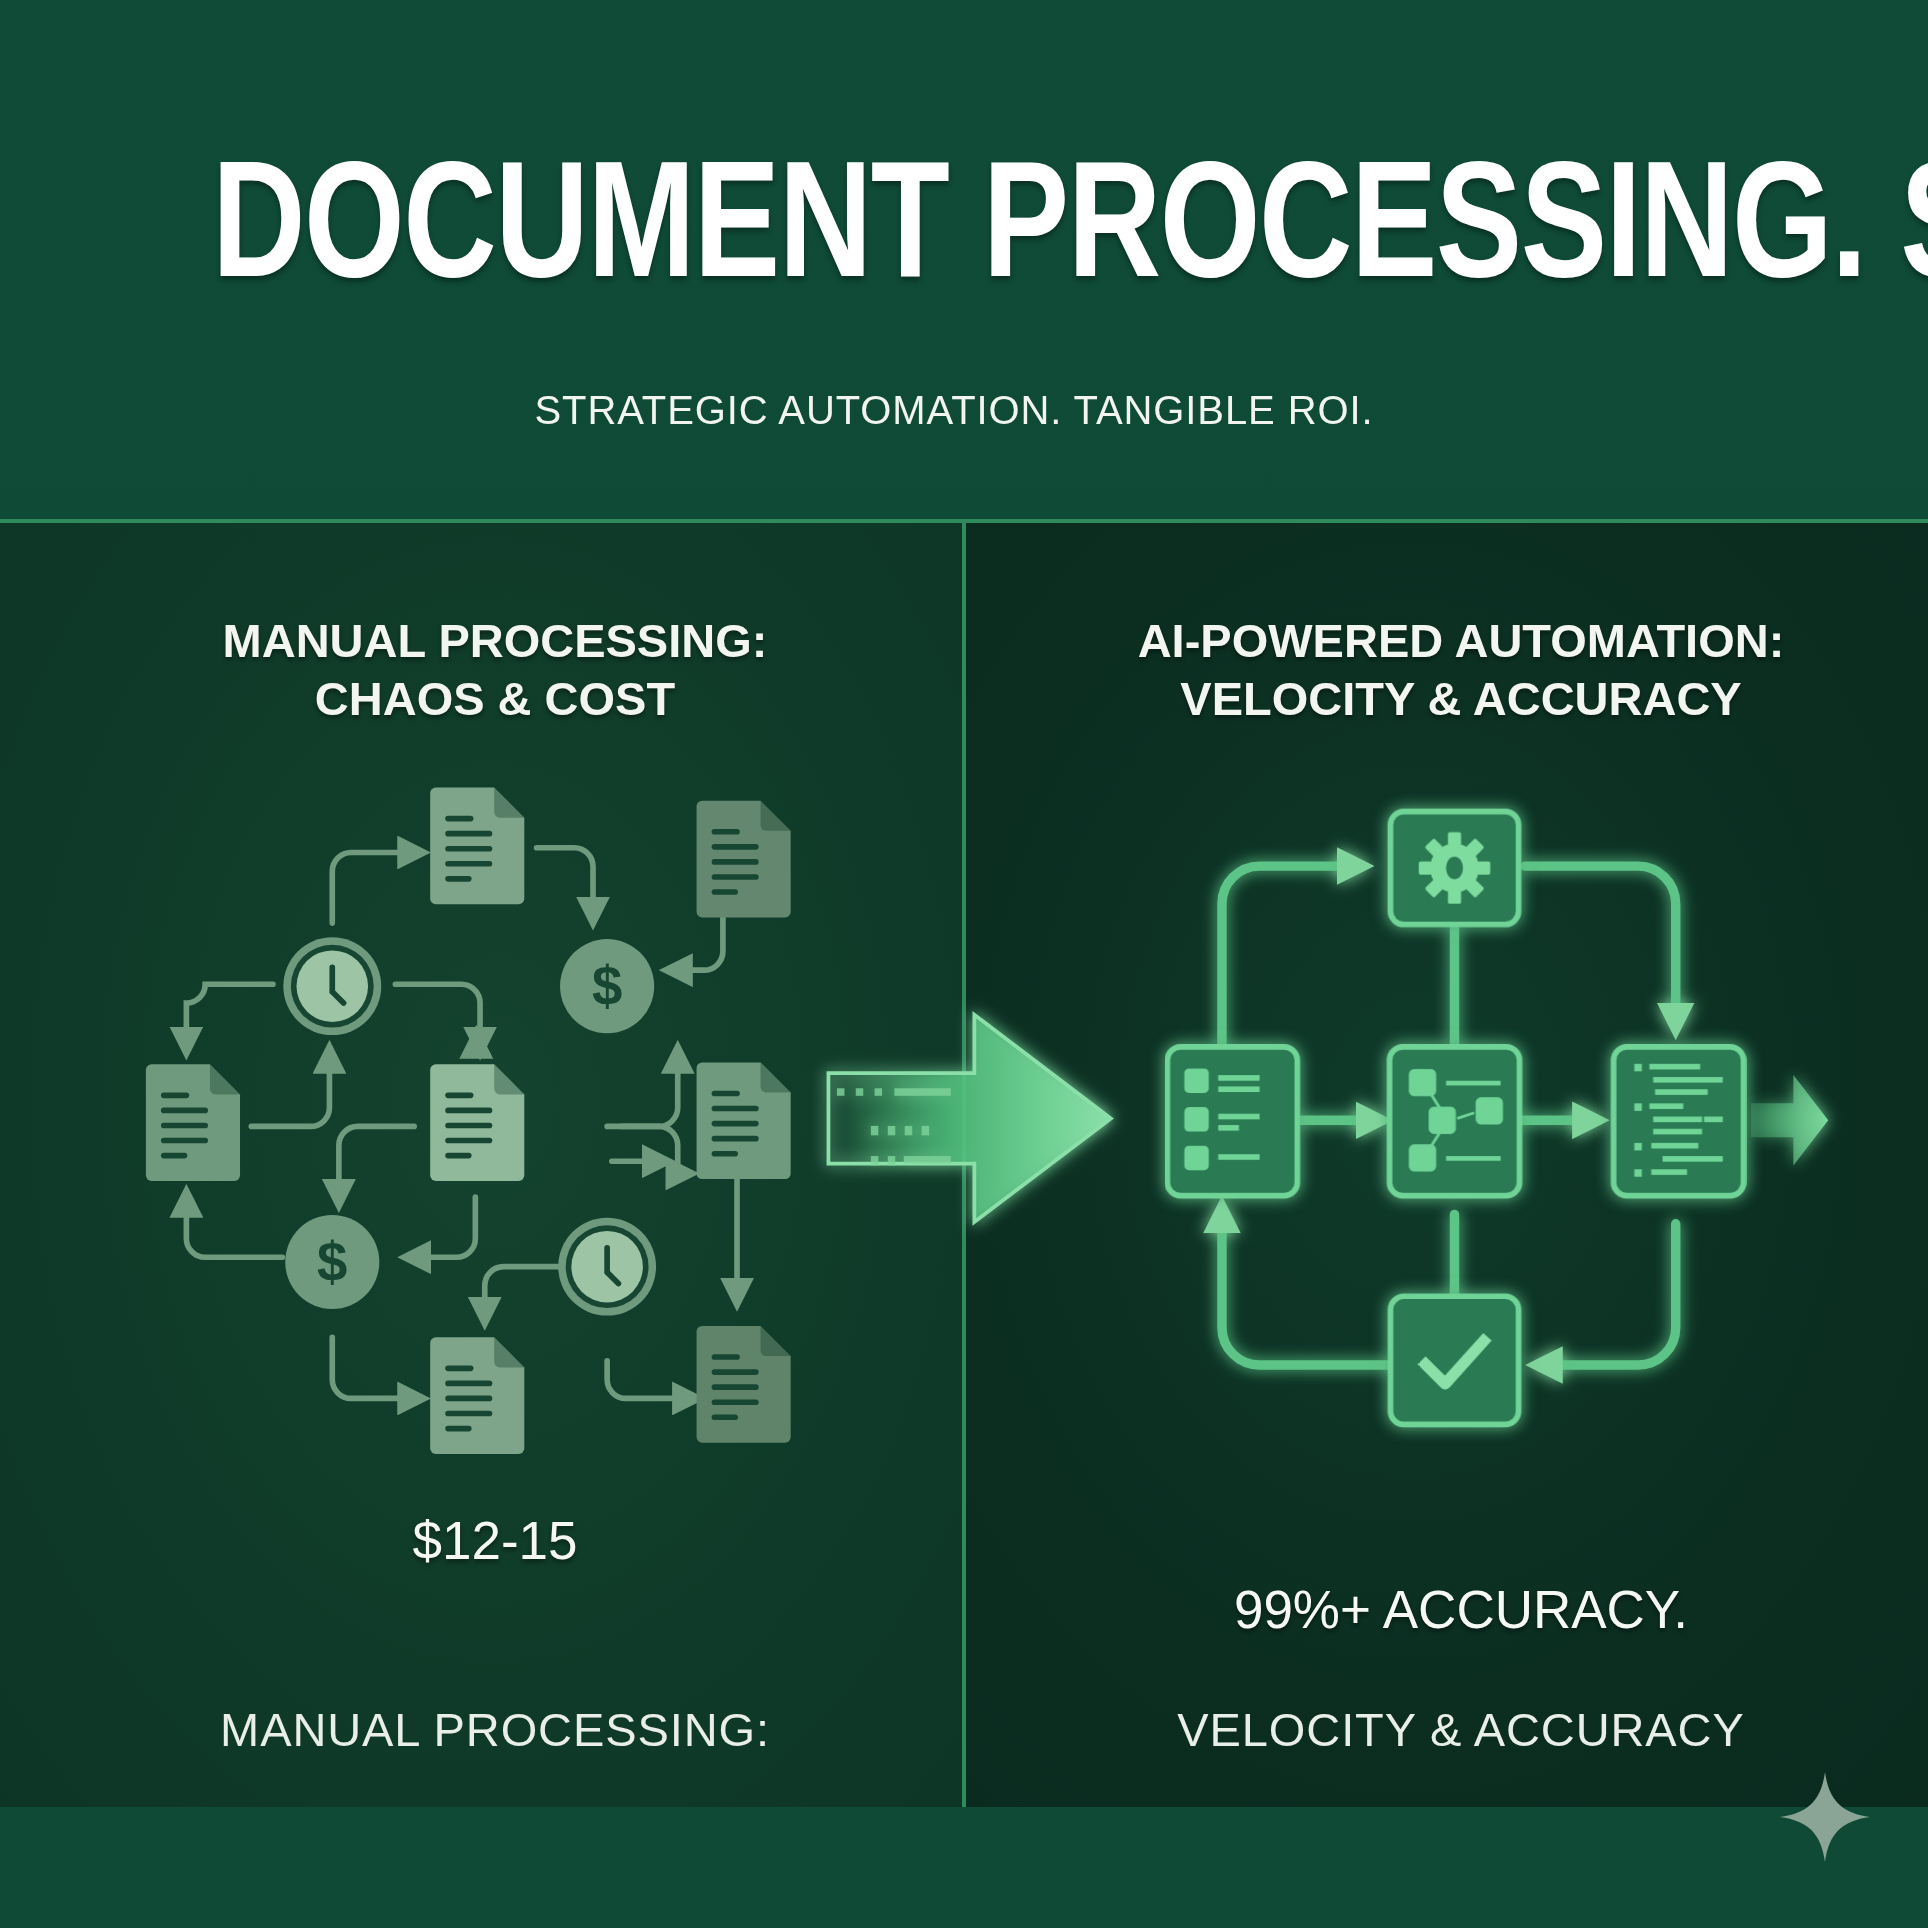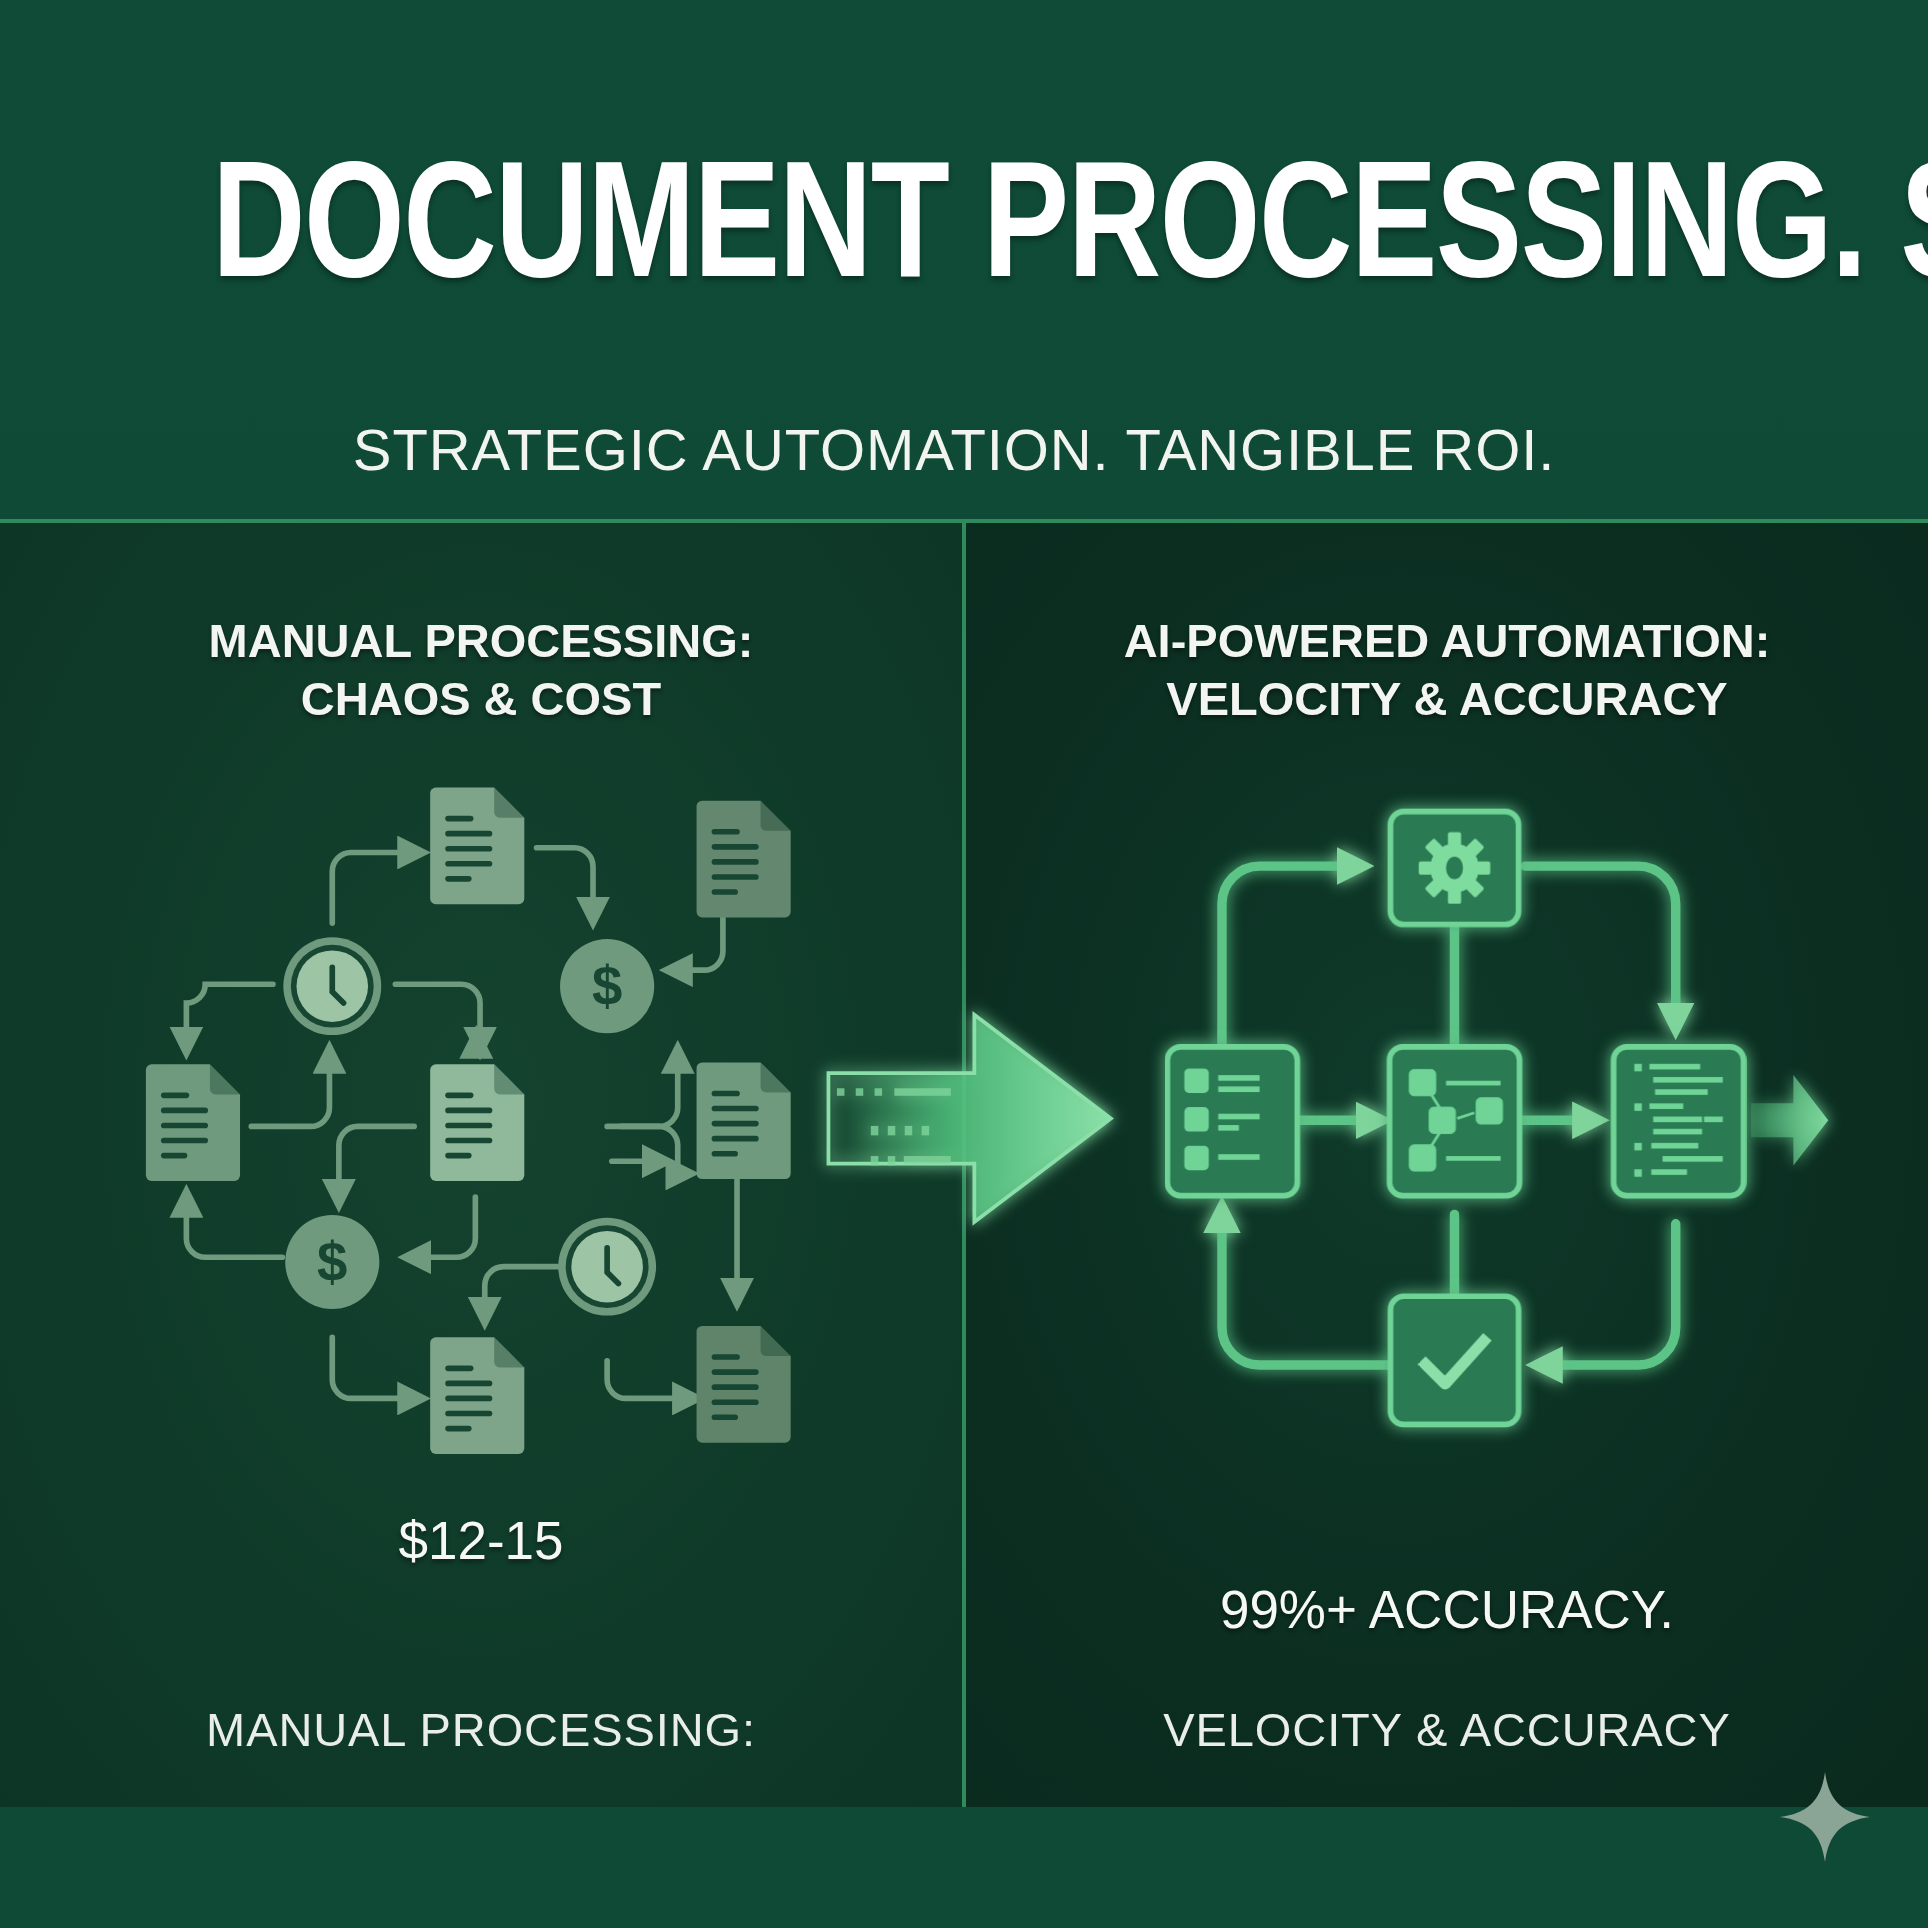--- a/index.html
+++ b/index.html
@@ -1,22 +1,22 @@
 <!DOCTYPE html>
 <html style="font-size:15px"><head>
 <meta charset="utf-8">
 <style>
   html,body{margin:0;padding:0;}
   body{width:1928px;height:1928px;background:#0e4a36;overflow:hidden;position:relative;font-family:"Liberation Sans","DejaVu Sans",sans-serif;color:#f2f5f0;}
   .header{position:absolute;left:0;top:0;width:1928px;height:520px;background:linear-gradient(180deg,#0f4b37 0%,#0e4a36 100%);}
   .title{position:absolute;left:0;top:134px;width:1928px;text-align:center;font-family:"Liberation Sans Narrow","Liberation Sans",sans-serif;font-weight:700;font-size:166px;line-height:169px;letter-spacing:-1.9px;color:#ffffff;transform:scaleX(0.78);transform-origin:center;text-shadow:0 3.8px 5.6px rgba(0,0,0,.35);white-space:nowrap;}
-  .subtitle{position:absolute;left:0;top:377px;width:1908px;text-align:center;font-size:58px;line-height:66px;color:#f1f4ef;letter-spacing:0.9px;margin-top:40px;}
+  .subtitle{position:absolute;left:0;top:377px;width:1908px;text-align:center;font-size:40px;line-height:66px;color:#f1f4ef;letter-spacing:0.9px;}
   .hline{position:absolute;left:0;top:519px;width:1928px;height:3.8px;background:#2f8a5c;}
   .vline{position:absolute;left:962px;top:521px;width:3.8px;height:1286px;background:#2f8a5c;}
-  .panel{position:absolute;top:523px;height:1284px;}
+  .panel{position:absolute;top:523px;height:1284px;padding-left:28px;}
   .panel.left{left:0;width:962px;background:radial-gradient(ellipse at 50% 45%,#14432f 0%,#0f3a29 60%,#0d3526 100%);}
   .panel.right{left:966px;width:962px;background:radial-gradient(ellipse at 45% 45%,#0f3a2a 0%,#0b2e21 60%,#0a2a1e 100%);}
   .footer{position:absolute;left:0;top:1807px;width:1928px;height:121px;background:#0e4a36;}
   .ph{position:absolute;left:0;width:100%;text-align:center;font-weight:700;font-size:47px;line-height:60px;color:#f2f5f0;text-shadow:0 2.8px 4.7px rgba(0,0,0,.4);}
   .stat{position:absolute;left:0;width:100%;text-align:center;font-weight:400;font-size:53px;line-height:68px;color:#f6f8f4;text-shadow:0 2.8px 4.7px rgba(0,0,0,.4);}
   .cap{position:absolute;left:0;width:100%;text-align:center;font-size:47px;line-height:56px;color:#e9eee8;letter-spacing:0.9px;}
   svg{position:absolute;overflow:visible;}
   .sparkle{position:absolute;left:1780px;top:1772px;width:90px;height:90px;}
 </style>
 </head>

